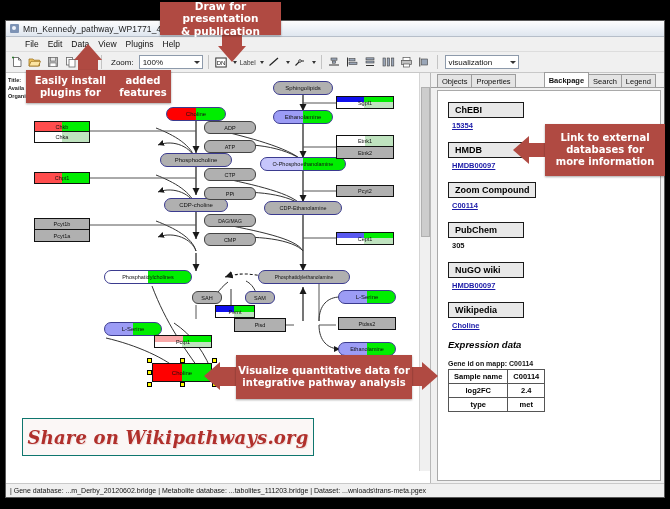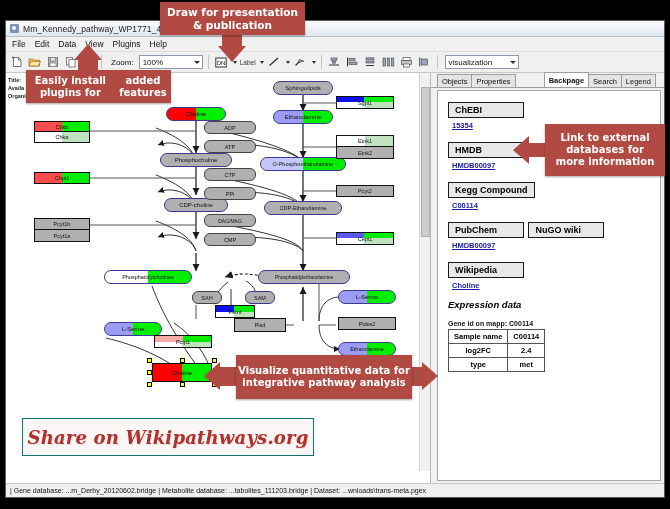--- a/index.html
+++ b/index.html
@@ -47,21 +47,21 @@
   #title-text {
     font-size: 8.5px; color: #1b1b1b; white-space: nowrap;
     letter-spacing: .1px;
   }
   
   #menu-bar {
     height: 15px;
     background: #f0f0f0;
     border-bottom: 1px solid #ddd;
     display: flex; align-items: center;
-    padding-left: 5px;
+    padding-left: 18px;
     gap: 7px;
   }
   .menu-item {
     font-size: 8.5px; color: #111; cursor: default;
     padding: 0 1px;
   }
   
   #toolbar {
     height: 21px;
     background: #f0f0f0;
@@ -547,24 +547,25 @@
           <div class="tab">Legend</div>
         </div>
 
         <div id="backpage">
           <div class="db-header">ChEBI</div>
           <a class="db-link" href="#">15354</a>
 
           <div class="db-header">HMDB</div>
           <a class="db-link" href="#">HMDB00097</a>
 
-          <div class="db-header">Kegg Compound</div>
+          <div class="db-header">Zoom Compound</div>
           <a class="db-link" href="#">C00114</a>
 
           <div class="db-header">PubChem</div>
+          <span class="db-plain">305</span>
 
           <div class="db-header">NuGO wiki</div>
           <a class="db-link" href="#">HMDB00097</a>
 
           <div class="db-header">Wikipedia</div>
           <a class="db-link" href="#">Choline</a>
 
           <div id="expr-title">Expression data</div>
           <div id="gene-id-line">Gene id on mapp: C00114</div>
 
@@ -586,21 +587,21 @@
             </table>
         </div>
       </div>
     </div>
 
     <div id="status-bar">
       <span id="status-text">| Gene database: ...m_Derby_20120602.bridge | Metabolite database: ...tabolites_111203.bridge | Dataset: ...wnloads\trans-meta.pgex</span>
     </div>
   </div>
 
-  <div class="callout" style="left:160px;top:2px;width:145px;height:33px;font-size:10.5px;flex-direction:column;">
+  <div class="callout" style="left:160px;top:2px;width:121px;height:33px;font-size:10.5px;flex-direction:column;">
     <span>Draw for presentation</span>
     <span>&amp; publication</span>
   </div>
   <div class="arrow-stem" style="left:222px;top:35px;width:20px;height:12px;"></div>
   <div class="arrow-dn" style="left:218px;top:46px;"></div>
 
   <div class="callout" style="left:26px;top:70px;width:145px;height:33px;font-size:10px;flex-direction:row;">
     <span>Easily install plugins for</span>
     <span>added features</span>
   </div>

